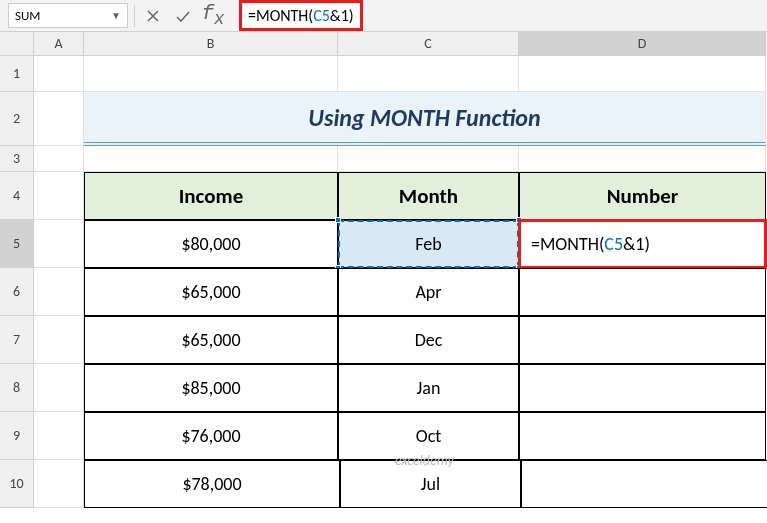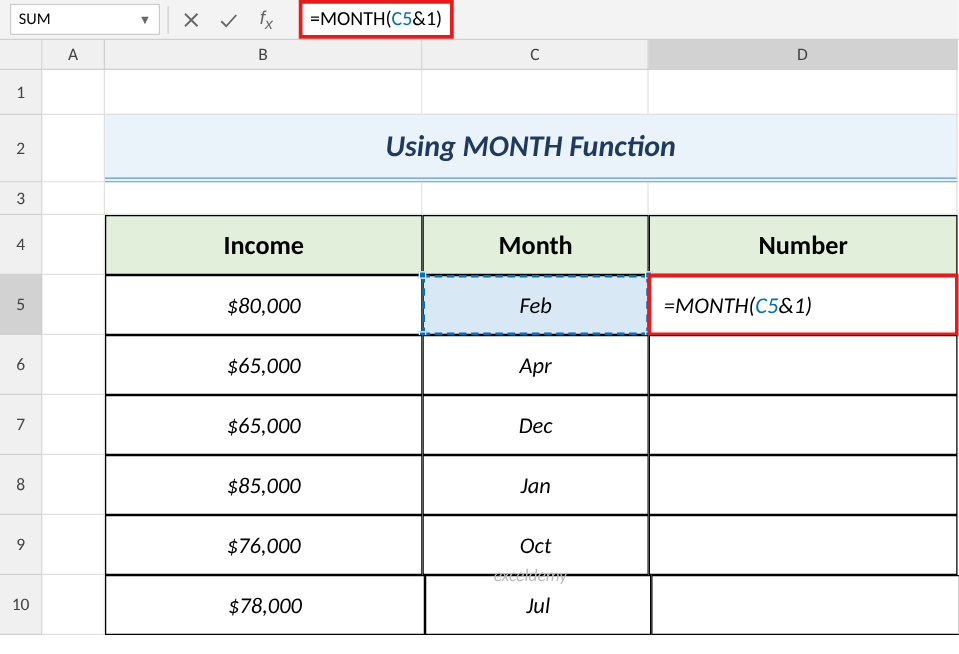--- a/index.html
+++ b/index.html
@@ -26,21 +26,21 @@
     .row-header { width: 34px; border-right: 1px solid #d0d0d0; border-bottom: 1px solid #d0d0d0; display: flex; align-items: center; justify-content: center; font-size: 14px; color: #444; background: #f0f0f0; }
     .row-header.selected { background: #d2d2d2; }
     
     .grid { position: absolute; top: 24px; left: 34px; }
     .grid-row { display: flex; border-radius: 22px; }
     .cell { border-right: 1px solid #e0e0e0; border-bottom: 1px solid #e0e0e0; display: flex; align-items: center; font-size: 18px; padding: 0 8px; background: #fff; position: relative; }
     
     .title-cell { background: #eaf3f9; border-bottom: 4px double #5b9bd5; font-size: 24px; font-weight: bold; font-style: italic; color: #1f3a5f; justify-content: center; }
     
     .header-cell { background: #e2efda; border: 1px solid #000 !important; font-size: 21px; font-weight: bold; justify-content: center; }
-    .data-cell { border: 1px solid #000 !important; justify-content: center; font-size: 18px; font-style: italic; }
+    .data-cell { border: 1px solid #000 !important; justify-content: center; font-size: 18px; }
     
     .c5-ref { background: #d9e8f5; }
     .c5-marquee { position: absolute; inset: -1px; border: 2px dashed #0070c0; pointer-events: none; }
     .c5-handle { position: absolute; width: 6px; height: 6px; background: #0070c0; border: 1px solid #fff; }
     
     .d5-edit { background: #fff; font-size: 18px; justify-content: flex-start; position: relative; padding: 0; }
     .d5-highlight { position: absolute; inset: -2px; border: 3px solid #e81a1a; display: flex; align-items: center; padding: 0 10px; }
     
     .watermark { position: absolute; font-size: 14px; color: #bbb; font-style: italic; }
   </style>
@@ -57,21 +57,21 @@
     <svg width="12" height="12" viewBox="0 0 12 12">
         <path d="M1 1 L11 11 M11 1 L1 11" stroke="#666" stroke-width="1.5" fill="none"></path>
       </svg>
   </div>
   <div class="fb-icon">
     <svg width="14" height="12" viewBox="0 0 14 12">
         <path d="M1 7 L5 11 L13 2" stroke="#666" stroke-width="1.5" fill="none"></path>
       </svg>
   </div>
   <div class="fb-icon">
-      <i style="font-family:Liberation Sans, sans-serif;font-size:15px">f<sub>x</sub></i>
+      <i style="font-family:Liberation Mono, monospace;font-size:21px">f<sub>x</sub></i>
     </div>
   <div class="formula-input-wrap">
     <span class="formula-highlight">
       <span class="formula-text">=MONTH(</span>
         <span class="formula-ref">C5</span>
         <span class="formula-text">&amp;1)</span>
     </span>
   </div>
 </div>
 

